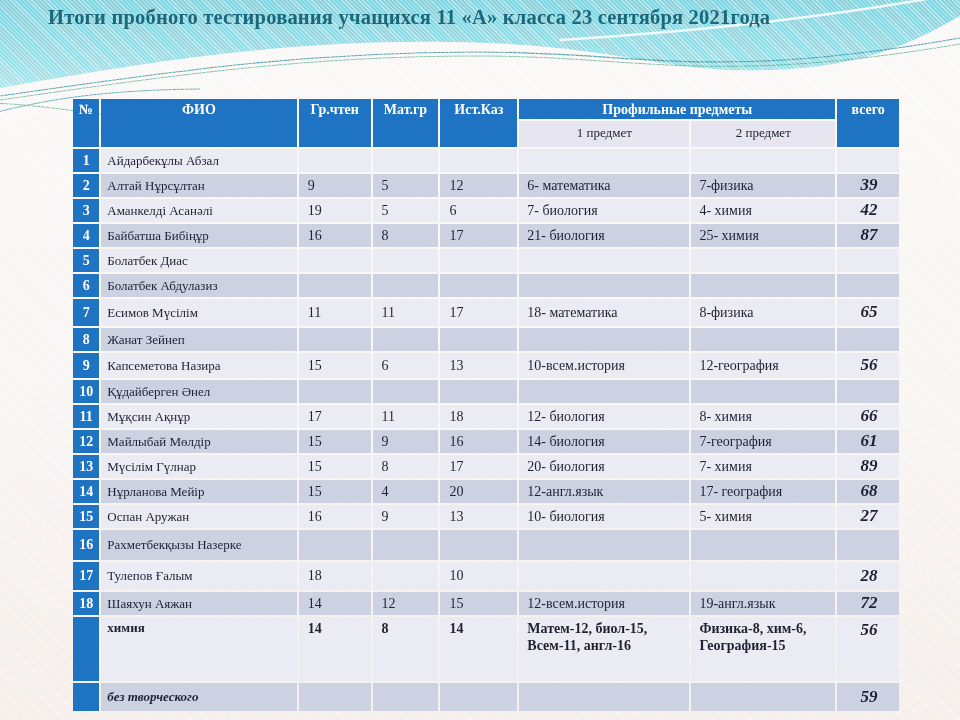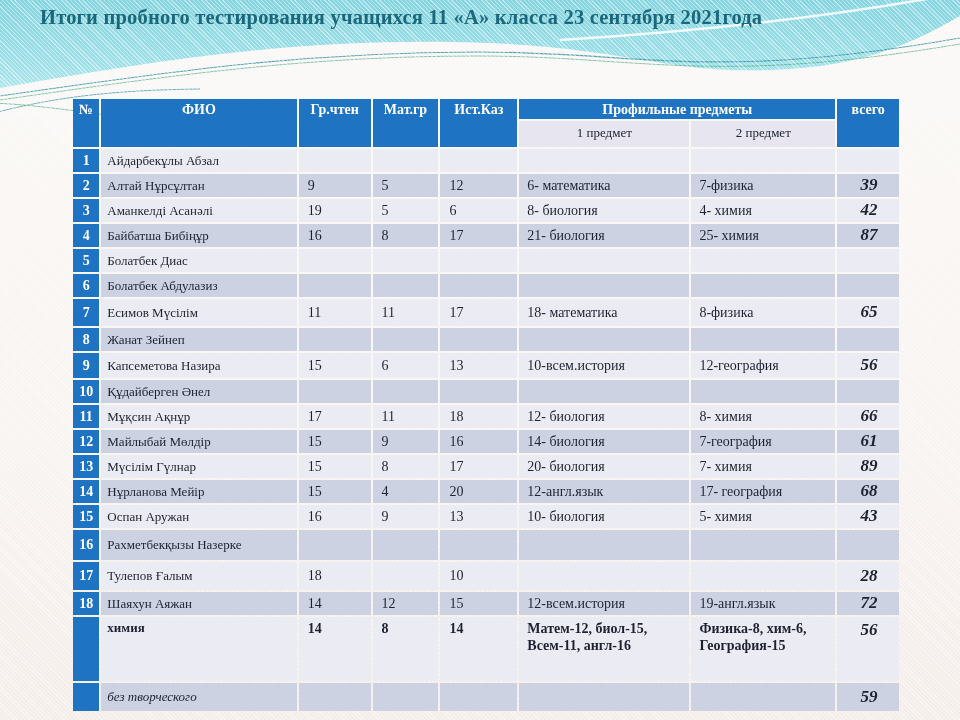--- a/index.html
+++ b/index.html
@@ -15,21 +15,21 @@
     width:960px;height:720px;position:relative;overflow:hidden;
     font-family:"Liberation Serif",serif;
     background:linear-gradient(180deg,#FAF8F6 0%,#F8F4F1 60%,#F4EDEA 100%);
   }
   body::after{ 
     content:"";position:absolute;inset:0;pointer-events:none;
     background-image:repeating-linear-gradient(45deg,rgba(255,255,255,.45) 0 1px,transparent 1px 3px);
   }
   .banner{position:absolute;top:0;left:0;width:960px;height:118px;}
   .slide-title{
-    position:absolute;top:6px;left:40px;width:880px;z-index:5;
+    position:absolute;top:6px;left:48px;width:880px;z-index:5;
     font-size:20.5px;font-weight:bold;color:var(--title-color);
     letter-spacing:.2px;white-space:nowrap;
   }
   table.results{
     position:absolute;left:71px;top:97px;z-index:4;
     border-collapse:separate;border-spacing:2px;table-layout:fixed;
     width:830px;color:var(--text-dark);
   }
   th,td{margin:0;overflow:hidden;}
   thead th{
@@ -52,21 +52,21 @@
   tbody td.score-cell{padding-left:9px;}
   tbody td.subject-cell{padding-left:8px;}
   tbody td.total-cell{font-size:17px;font-weight:bold;text-align:center;font-style:italic;}
   tbody tr:nth-child(7) td{height:25px;}
   tbody tr:nth-child(9) td{height:23px;}
   tbody tr:nth-child(16) td{height:28px;}
   tbody tr:nth-child(17) td{height:26px;}
   tbody tr:nth-child(19) td{height:60px;vertical-align:top;padding-top:3px;}
   tbody tr:nth-child(20) td{height:26px;}
   tbody tr.summary td{font-weight:bold;}
-  tbody tr.summary-italic td.fio-cell{font-weight:normal;font-style:italic;}
+  tbody tr.summary-italic td.fio-cell{font-weight:bold;font-style:italic;}
 </style>
 </head>
 <body>
 
 <svg class="banner" viewBox="0 0 960 118" xmlns="http://www.w3.org/2000/svg">
   <defs>
     <linearGradient id="cyg" x1="0" y1="0" x2="0" y2="1">
       <stop offset="0" stop-color="#84D4DF"></stop>
       <stop offset="0.55" stop-color="#9FE0E8"></stop>
       <stop offset="1" stop-color="#C2ECF1"></stop>
@@ -129,21 +129,21 @@
         <td class="subject-cell">6- математика</td>
         <td class="subject-cell">7-физика</td>
         <td class="total-cell">39</td>
       </tr>
       <tr>
         <td class="num-cell">3</td>
         <td class="fio-cell">Аманкелді Асанәлі</td>
         <td class="score-cell">19</td>
         <td class="score-cell">5</td>
         <td class="score-cell">6</td>
-        <td class="subject-cell">8- биология</td>
+        <td class="subject-cell">7- биология</td>
         <td class="subject-cell">4- химия</td>
         <td class="total-cell">42</td>
       </tr>
       <tr>
         <td class="num-cell">4</td>
         <td class="fio-cell">Байбатша Бибіңұр</td>
         <td class="score-cell">16</td>
         <td class="score-cell">8</td>
         <td class="score-cell">17</td>
         <td class="subject-cell">21- биология</td>
@@ -251,21 +251,21 @@
         <td class="total-cell">68</td>
       </tr>
       <tr>
         <td class="num-cell">15</td>
         <td class="fio-cell">Оспан Аружан</td>
         <td class="score-cell">16</td>
         <td class="score-cell">9</td>
         <td class="score-cell">13</td>
         <td class="subject-cell">10- биология</td>
         <td class="subject-cell">5- химия</td>
-        <td class="total-cell">43</td>
+        <td class="total-cell">27</td>
       </tr>
       <tr>
         <td class="num-cell">16</td>
         <td class="fio-cell">Рахметбекқызы Назерке</td>
         <td class="score-cell"></td>
         <td class="score-cell"></td>
         <td class="score-cell"></td>
         <td class="subject-cell"></td>
         <td class="subject-cell"></td>
         <td class="total-cell"></td>

